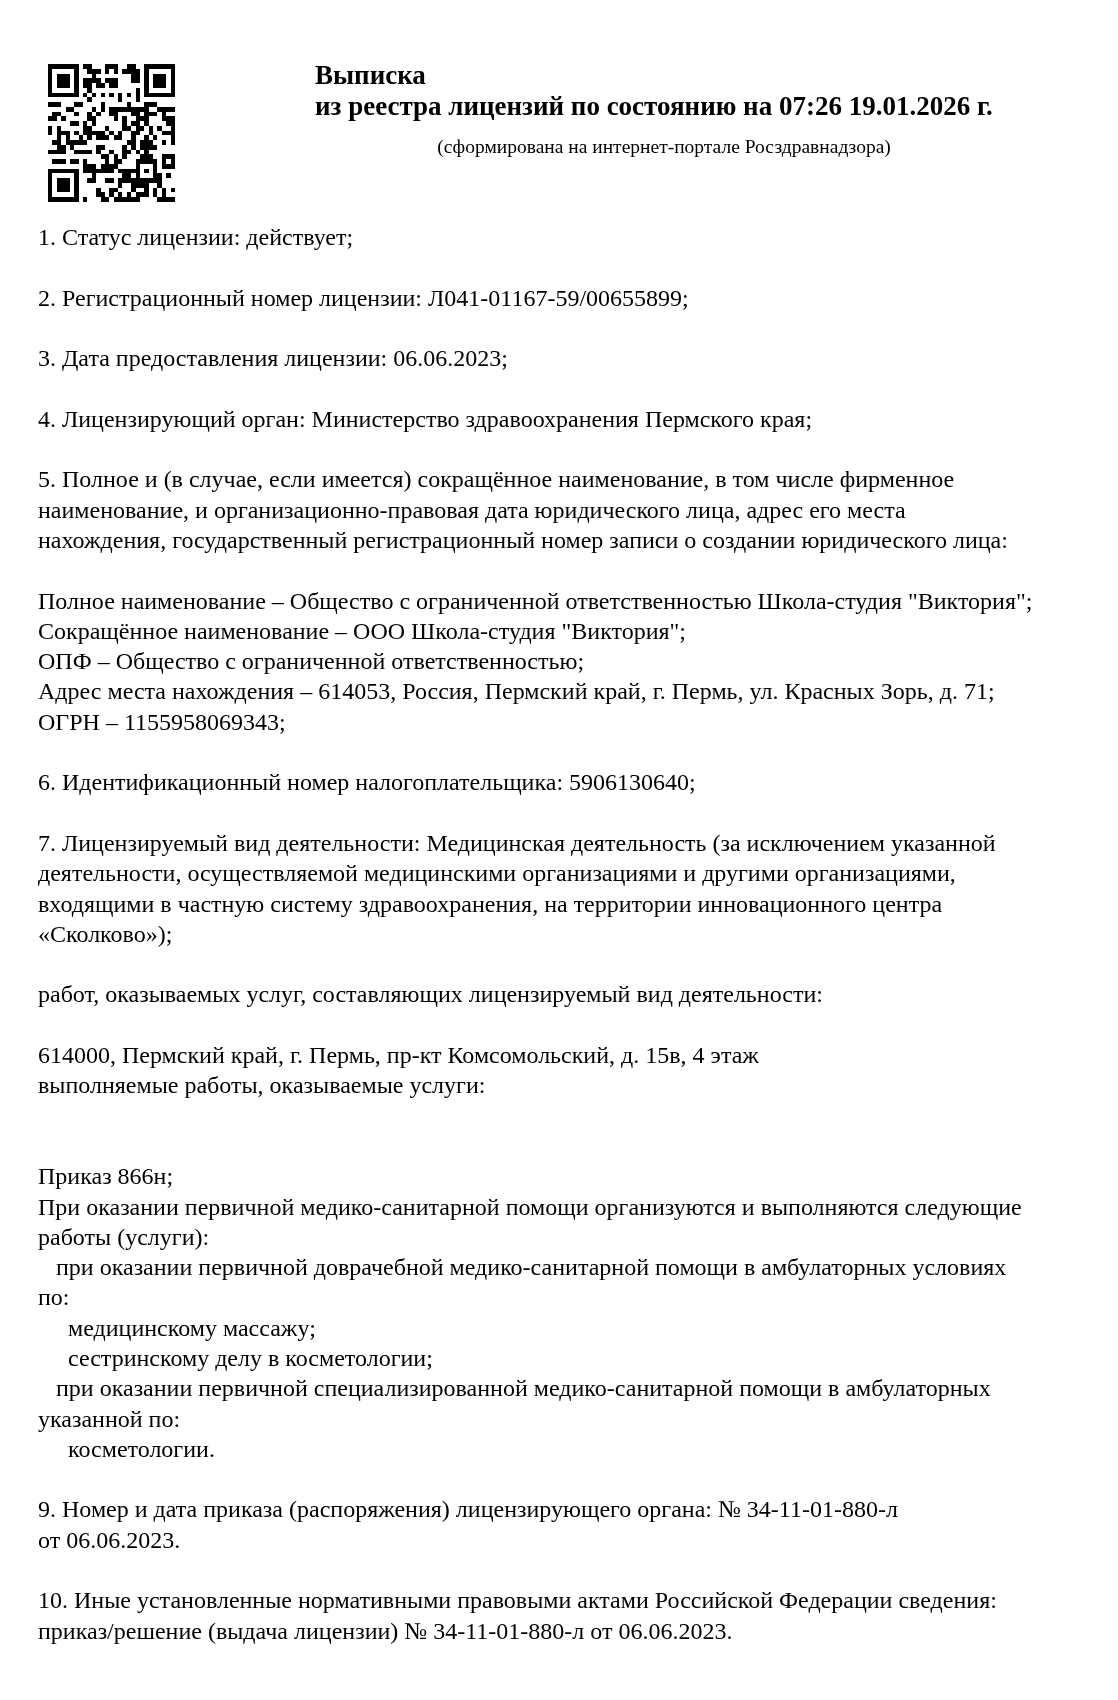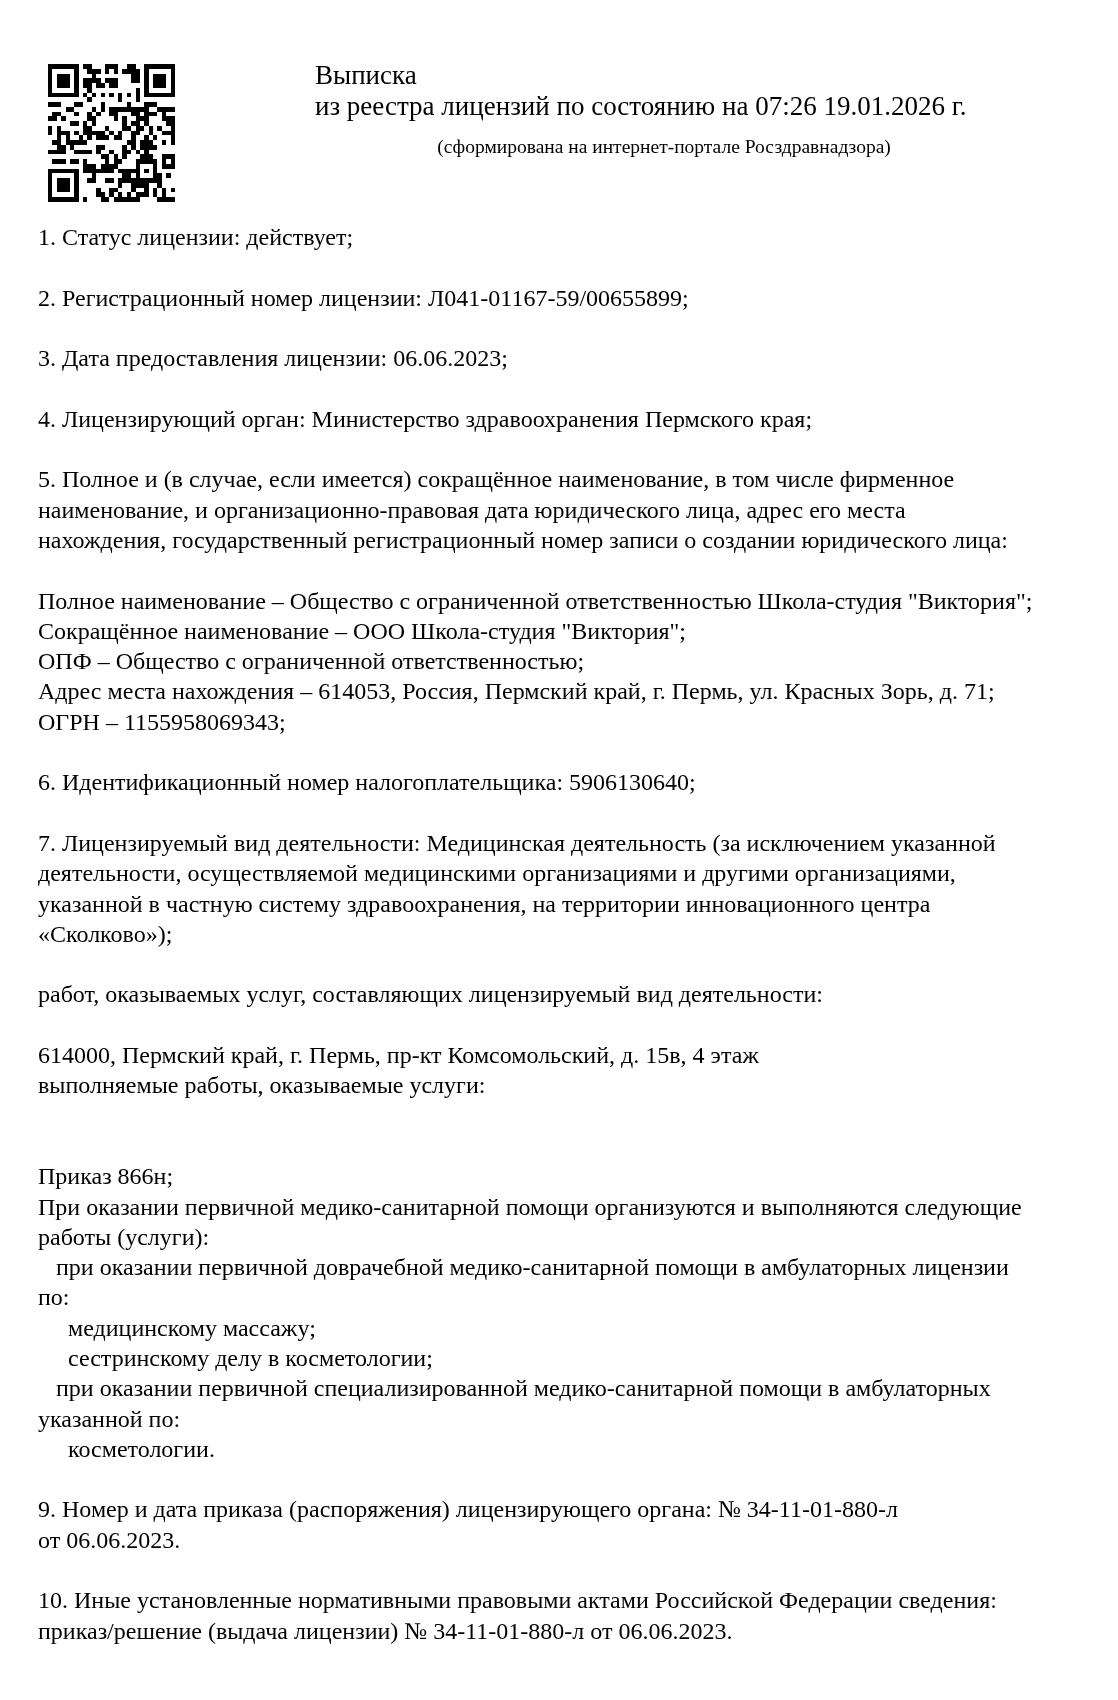--- a/index.html
+++ b/index.html
@@ -27,21 +27,21 @@
     height: 100%;
     display: block;
   }
   .title-block {
     position: absolute;
     left: 315px;
     top: 60px;
     width: 698px;
   }
   .title-line {
-    font-weight: normal;
+    font-weight: bold;
     font-size: 27px;
     line-height: 31px;
     white-space: pre;
     text-align: left;
   }
   .subtitle {
     font-size: 19.5px;
     line-height: 24px;
     margin-top: 13px;
     text-align: center;
@@ -493,33 +493,33 @@
     <div class="line">Полное наименование – Общество с ограниченной ответственностью Школа-студия "Виктория";</div>
     <div class="line">Сокращённое наименование – ООО Школа-студия "Виктория";</div>
     <div class="line">ОПФ – Общество с ограниченной ответственностью;</div>
     <div class="line">Адрес места нахождения – 614053, Россия, Пермский край, г. Пермь, ул. Красных Зорь, д. 71;</div>
     <div class="line">ОГРН – 1155958069343;</div>
     <div class="line"></div>
     <div class="line">6. Идентификационный номер налогоплательщика: 5906130640;</div>
     <div class="line"></div>
     <div class="line">7. Лицензируемый вид деятельности: Медицинская деятельность (за исключением указанной</div>
     <div class="line">деятельности, осуществляемой медицинскими организациями и другими организациями,</div>
-    <div class="line">указанной в частную систему здравоохранения, на территории инновационного центра</div>
+    <div class="line">входящими в частную систему здравоохранения, на территории инновационного центра</div>
     <div class="line">«Сколково»);</div>
     <div class="line"></div>
     <div class="line">работ, оказываемых услуг, составляющих лицензируемый вид деятельности:</div>
     <div class="line"></div>
     <div class="line">614000, Пермский край, г. Пермь, пр-кт Комсомольский, д. 15в, 4 этаж</div>
     <div class="line">выполняемые работы, оказываемые услуги:</div>
     <div class="line"></div>
     <div class="line"></div>
     <div class="line">Приказ 866н;</div>
     <div class="line">При оказании первичной медико-санитарной помощи организуются и выполняются следующие</div>
     <div class="line">работы (услуги):</div>
-    <div class="line">   при оказании первичной доврачебной медико-санитарной помощи в амбулаторных лицензии</div>
+    <div class="line">   при оказании первичной доврачебной медико-санитарной помощи в амбулаторных условиях</div>
     <div class="line">по:</div>
     <div class="line">     медицинскому массажу;</div>
     <div class="line">     сестринскому делу в косметологии;</div>
     <div class="line">   при оказании первичной специализированной медико-санитарной помощи в амбулаторных</div>
     <div class="line">указанной по:</div>
     <div class="line">     косметологии.</div>
     <div class="line"></div>
     <div class="line">9. Номер и дата приказа (распоряжения) лицензирующего органа: № 34-11-01-880-л</div>
     <div class="line">от 06.06.2023.</div>
     <div class="line"></div>

